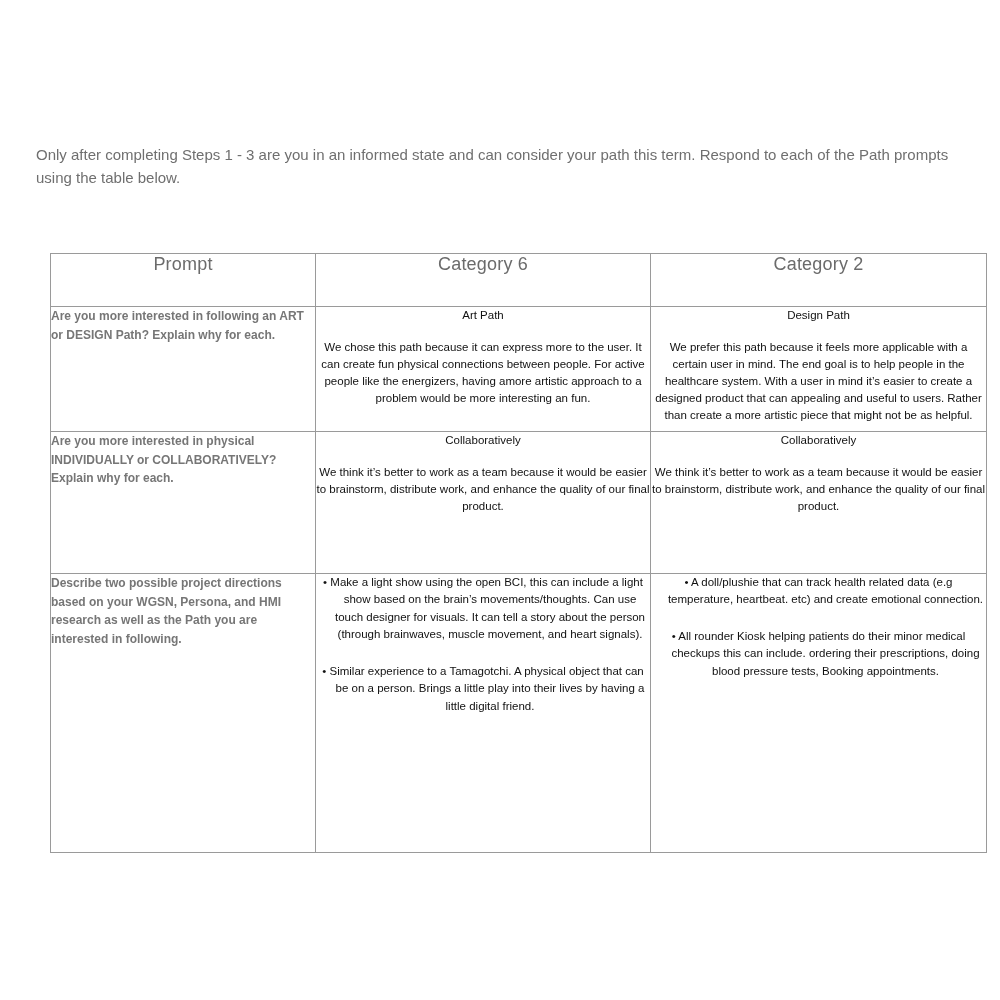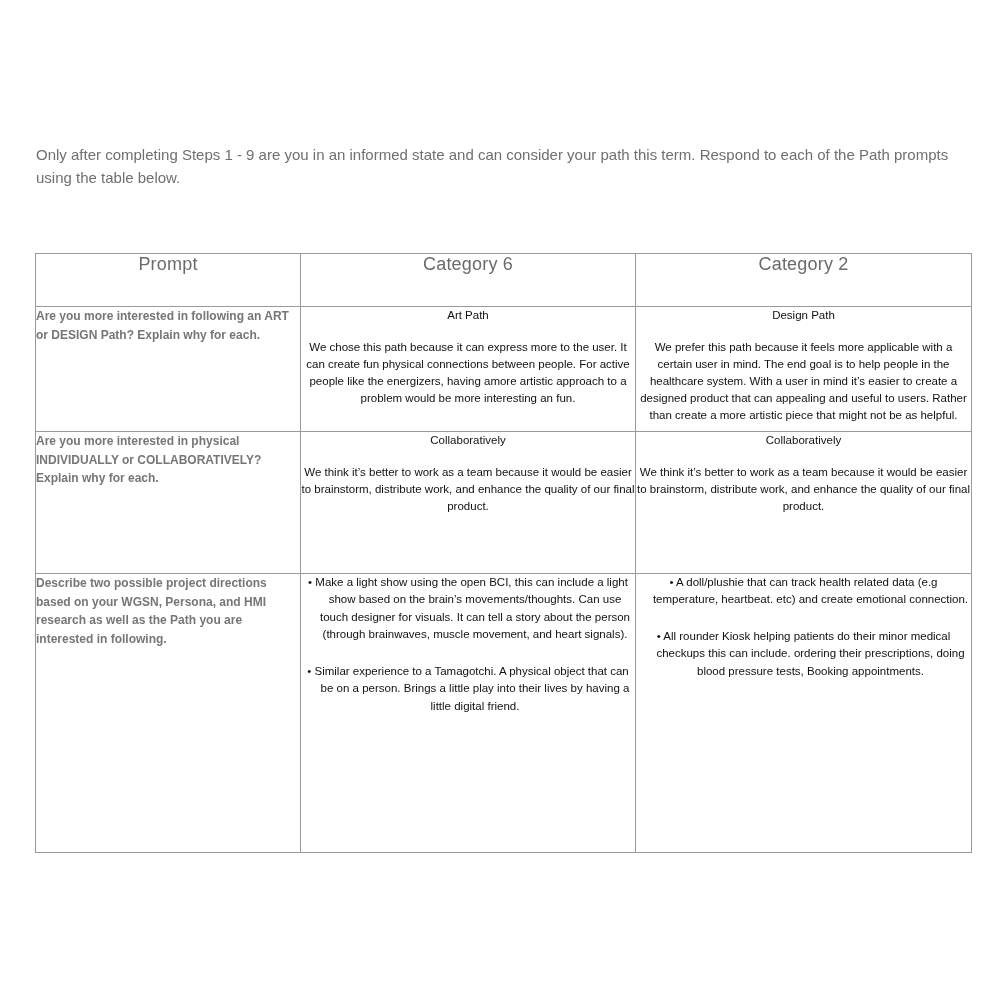--- a/index.html
+++ b/index.html
@@ -40,21 +40,21 @@
     font-size: 15px;
     font-weight: normal;
     color: #6f6f6f;
     line-height: 1.56;
     margin: 0;
   }
 
   
   .tbl-wrap {
     position: absolute;
-    left: 35px;
+    left: 50px;
     top: 253px;
     width: 936px;
   }
   table.path-table {
     width: 936px;
     border-collapse: collapse;
     table-layout: fixed;
   }
   table.path-table td,
   table.path-table th {
@@ -139,21 +139,21 @@
   .row-1 td { height: 124px; }
   .row-2 td { height: 141px; }
   .row-3 td { height: 278px; }
 </style>
 </head>
 <body>
 
 <div class="page">
 
   <div class="intro">
-    <div class="intro-body">Only after completing Steps 1 - 9 are you in an informed state and can consider your path this term. Respond to each of the Path prompts using the table below.</div>
+    <div class="intro-body">Only after completing Steps 1 - 3 are you in an informed state and can consider your path this term. Respond to each of the Path prompts using the table below.</div>
   </div>
 
   <div class="tbl-wrap">
     <table class="path-table">
       <colgroup>
         <col class="c-prompt">
         <col class="c-cat1">
         <col class="c-cat2">
       </colgroup>
       <thead>

